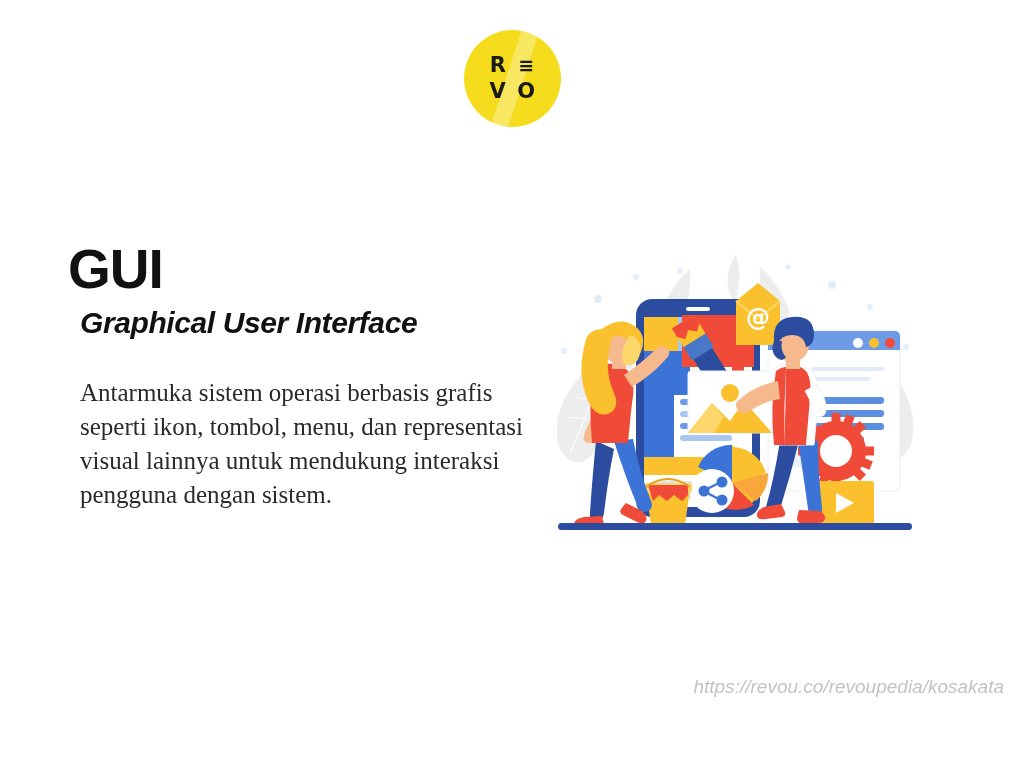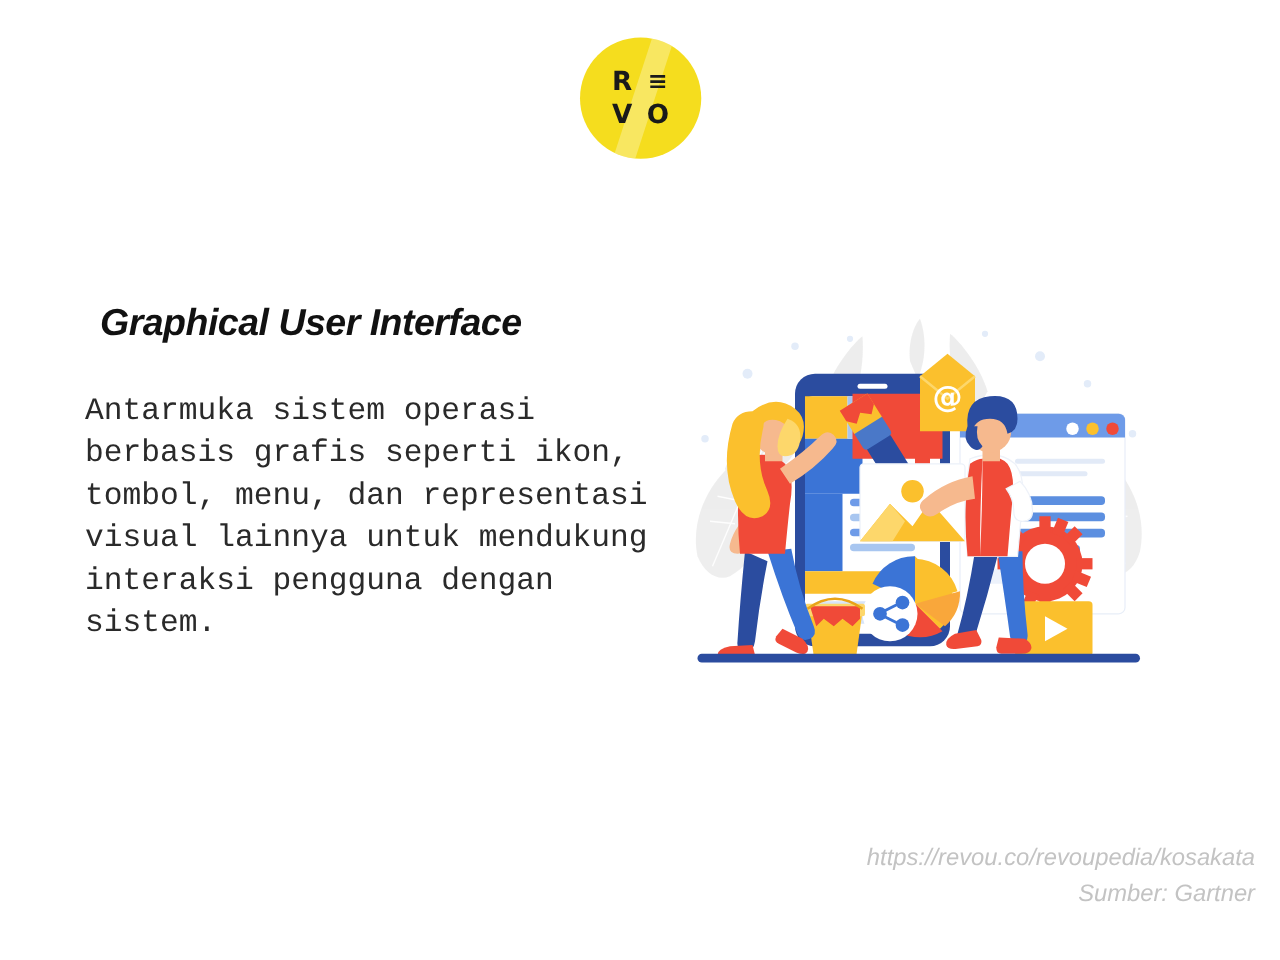--- a/index.html
+++ b/index.html
@@ -92,26 +92,26 @@
     font-family: "Liberation Sans", sans-serif;
     font-weight: 700;
     font-style: italic;
     font-size: 30px;
     line-height: 38px;
     letter-spacing: -0.4px;
     color: #111111;
     margin: 0 0 34px 12px;
   }
   .term-body {
-    font-family: Liberation Mono, monospace;
+    font-family: Liberation Serif, serif;
     font-weight: 400;
     font-size: 25px;
     line-height: 34px;
     color: #2a2a2a;
-    margin: 0;
+    margin: 12px;
     max-width: 470px;
   }
 
   
   .footer {
     position: absolute;
     left: 0;
     top: 672px;
     width: 1004px;
     text-align: right;
@@ -143,20 +143,21 @@
       <div class="logo-grid">
         <span class="logo-letter">R</span>
         <span class="logo-letter eq">≡</span>
         <span class="logo-letter">V</span>
         <span class="logo-letter">O</span>
       </div>
     </div>
   </div>
 
   <div class="text-col">
+    <h1 class="term-title">GUI</h1>
     <h2 class="term-subtitle">Graphical User Interface</h2>
     <p class="term-body">Antarmuka sistem operasi berbasis grafis seperti ikon, tombol, menu, dan representasi visual lainnya untuk mendukung interaksi pengguna dengan sistem.</p>
   </div>
 
   <div class="illo">
     <svg width="390" height="290" viewBox="0 0 390 290" xmlns="http://www.w3.org/2000/svg">
 
       <g fill="#EDEDED" opacity="0.95">
         <path d="M18 190 C10 150 40 108 78 100 C92 142 72 190 44 206 C34 210 24 204 18 190 Z"></path>
         <path d="M40 120 C48 96 78 78 104 84 C100 112 76 134 52 134 C46 134 42 128 40 120 Z"></path>
@@ -344,16 +345,15 @@
         <path d="M234 86 q-2 -22 18 -24 q22 -2 22 18 q0 10 -8 12 q-2 -12 -14 -12 q-12 0 -14 10 z" fill="#2B4C9F"></path>
         <path d="M234 86 q-4 10 2 16 q6 6 10 0 q-6 -6 -4 -16 z" fill="#2B4C9F"></path>
       </g>
 
       <rect x="18" y="268" width="354" height="7" rx="3.5" fill="#2B4C9F"></rect>
     </svg>
   </div>
 
   <div class="footer">
     <div>https://revou.co/revoupedia/kosakata</div>
-    <div>Sumber: Gartner</div>
   </div>
 
 </div>
 
 </body></html>

